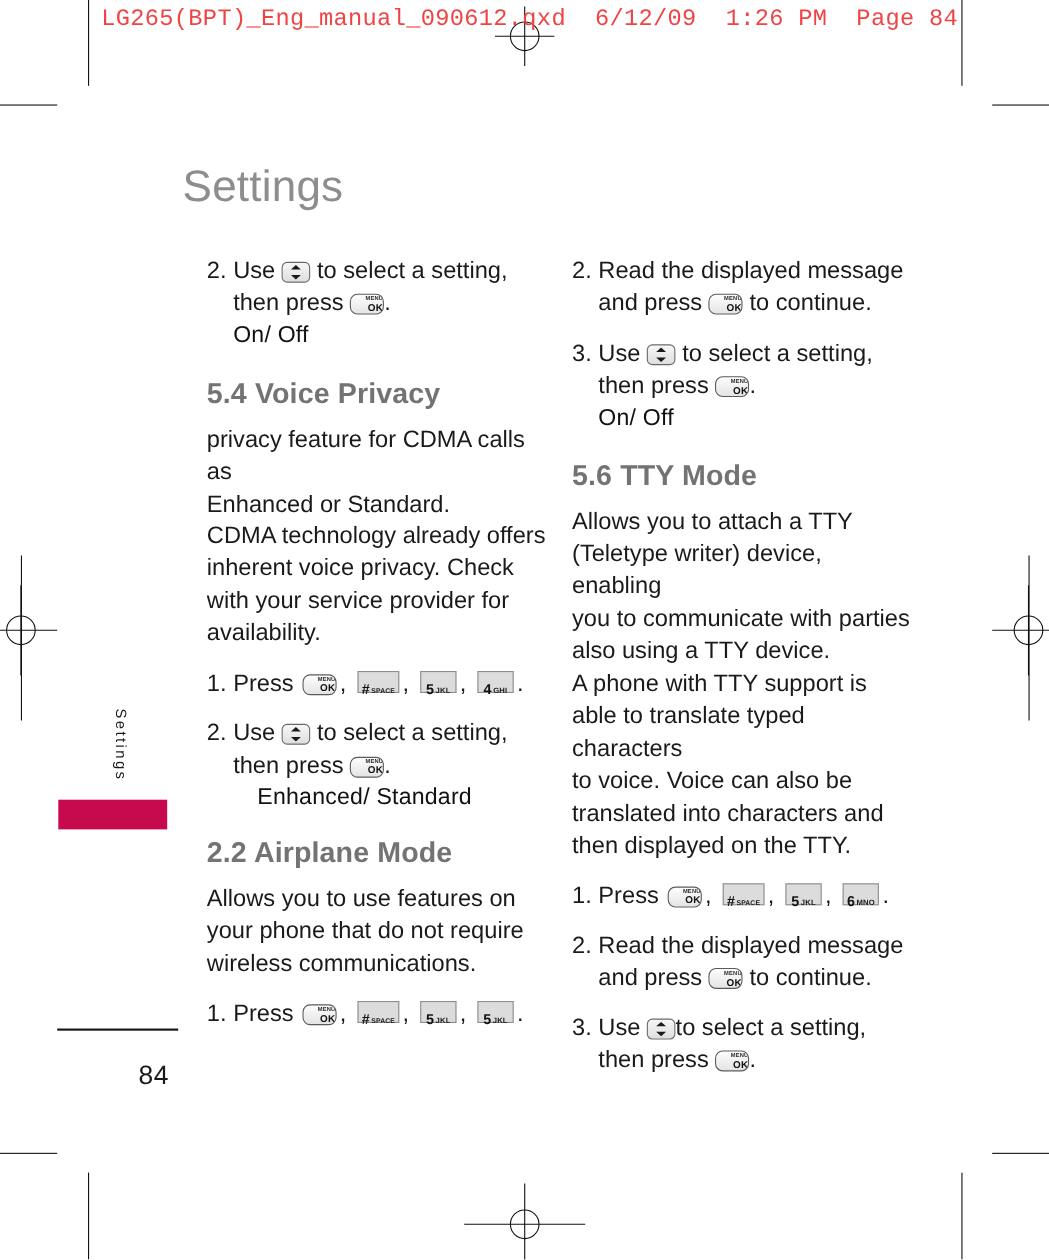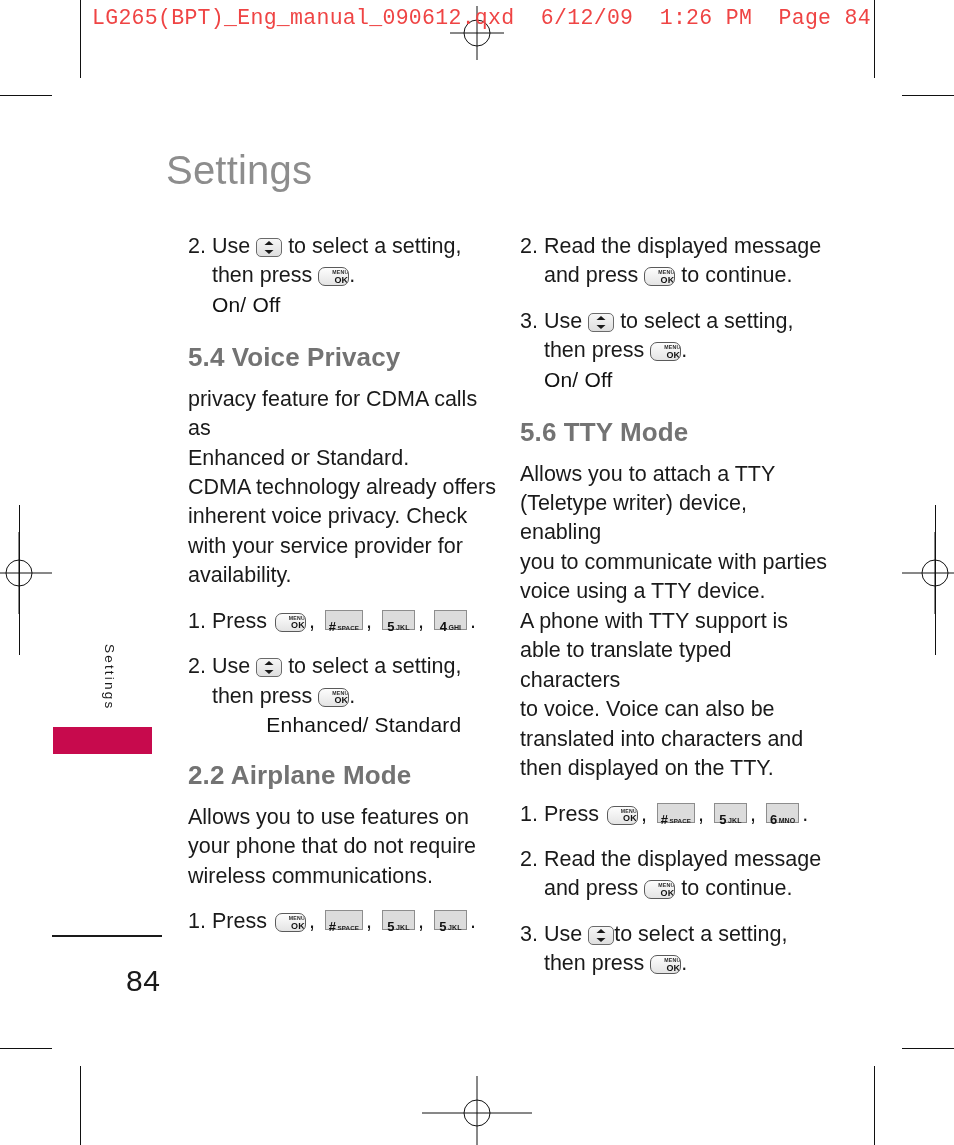--- a/index.html
+++ b/index.html
@@ -45,21 +45,21 @@
     left: 52px;
     top: 935px;
     width: 110px;
     height: 1.6px;
     background: #1a1a1a;
   }
   .page-number {
     position: absolute;
     left: 126px;
     top: 964px;
-    font-size: 30px;
+    font-size: 24px;
     color: #1a1a1a;
     letter-spacing: 0.5px;
   }
 
   
   .side-tab-label {
     position: absolute;
     left: 102px;
     top: 644px;
     font-size: 13.5px;
@@ -115,21 +115,21 @@
     color: #1a1a1a;
   }
   .step-line { display: block; }
   .sub-value {
     display: block;
     font-weight: normal;
     font-size: 21px;
     color: #111;
     letter-spacing: 0.2px;
   }
-  .sub-value.indent { padding-left: 22px; text-align: right; }
+  .sub-value.indent { padding-left: 22px; }
 
   h2.section {
     font-size: 26px;
     font-weight: 700;
     color: #737373;
     margin: 22px 0 12px 0;
     letter-spacing: 0.1px;
   }
   h2.section.tight { margin-top: 20px; }
 
@@ -412,21 +412,21 @@
       </span>
       <span class="sub-value">On/ Off</span>
     </span>
   </div>
 
   <h2 class="section">5.6 TTY Mode</h2>
   <p class="para">
     <span class="ln">Allows you to attach a TTY</span>
     <span class="ln">(Teletype writer) device, enabling</span>
     <span class="ln">you to communicate with parties</span>
-    <span class="ln">voice using a TTY device.</span>
+    <span class="ln">also using a TTY device.</span>
     <span class="ln">A phone with TTY support is</span>
     <span class="ln">able to translate typed characters</span>
     <span class="ln">to voice. Voice can also be</span>
     <span class="ln">translated into characters and</span>
     <span class="ln">then displayed on the TTY.</span>
   </p>
 
   <div class="step">
     <span class="step-num">1.</span>
     <span class="step-body press-row">

